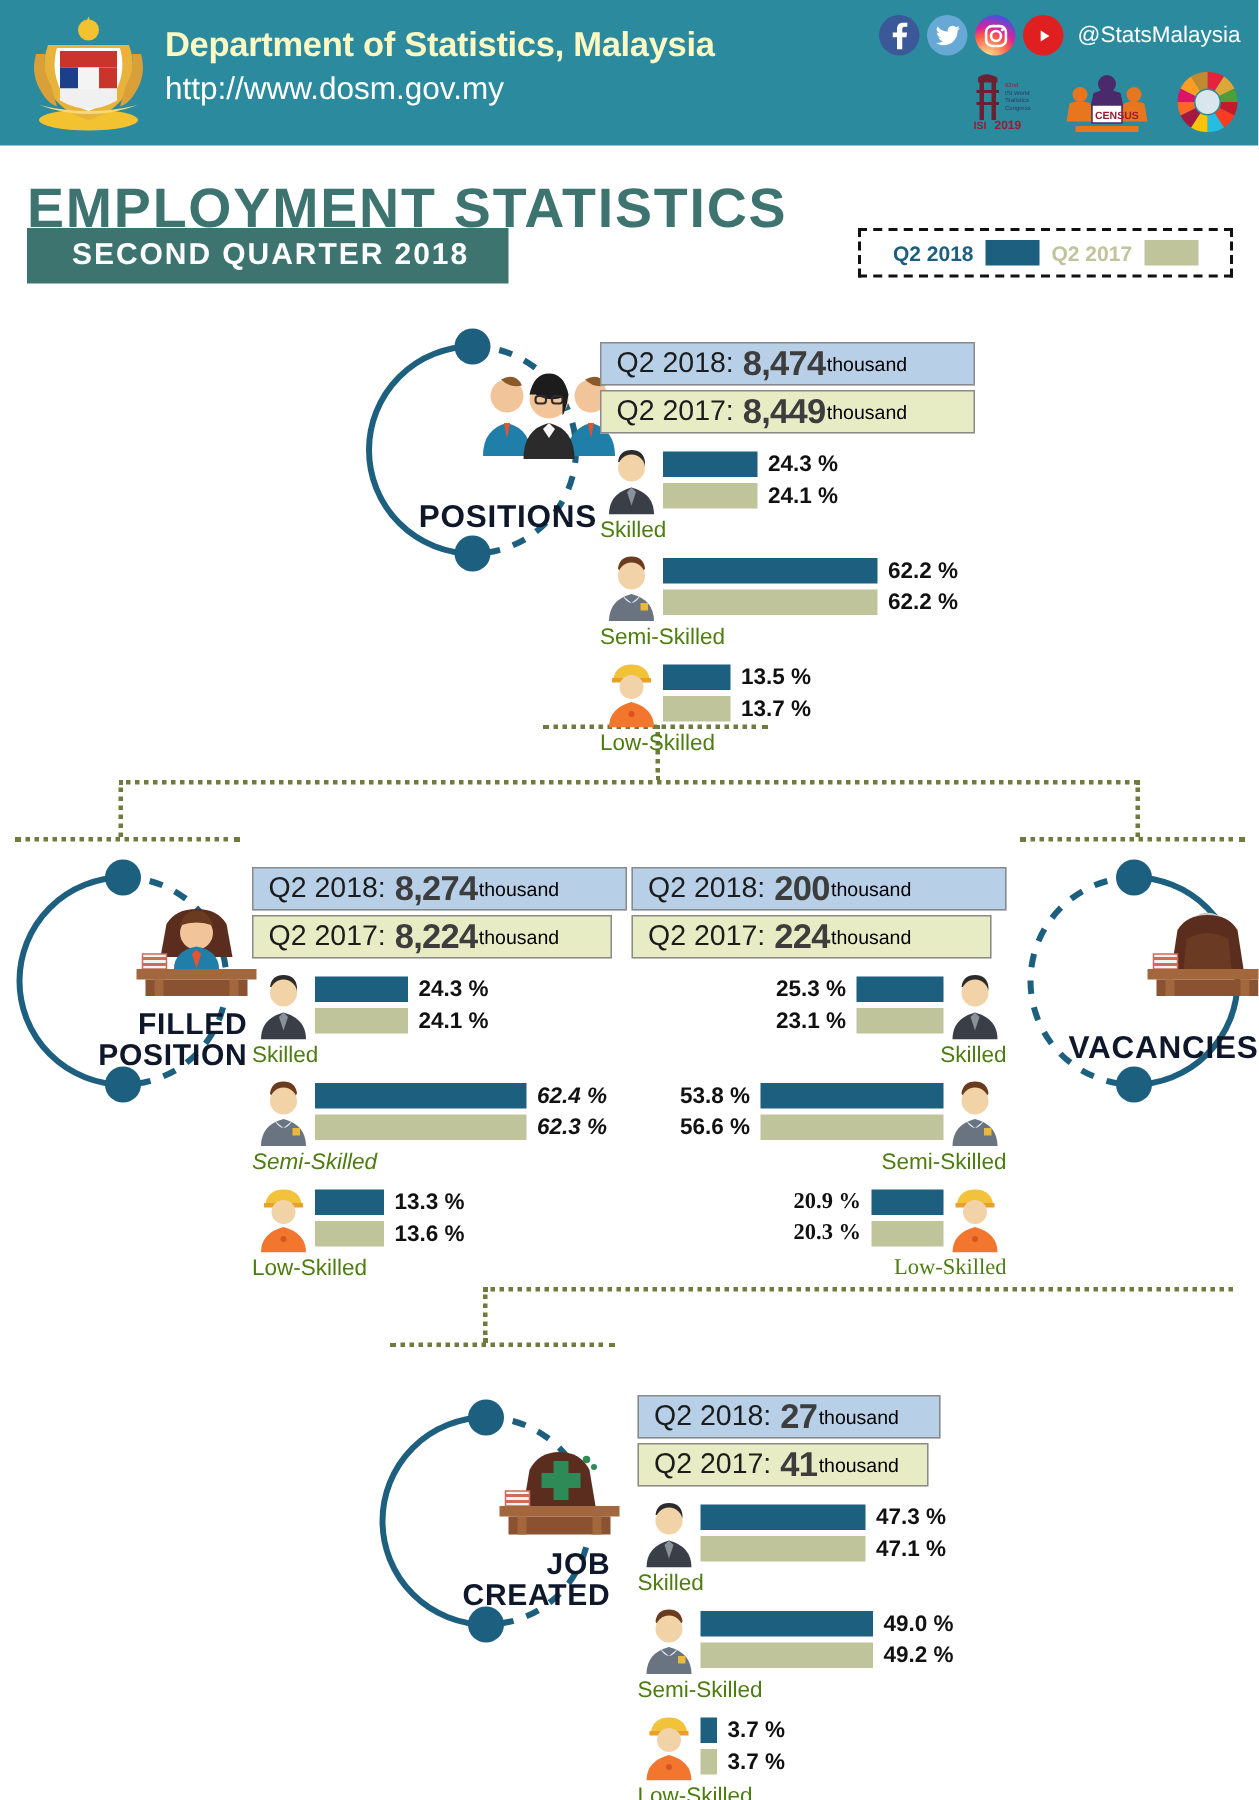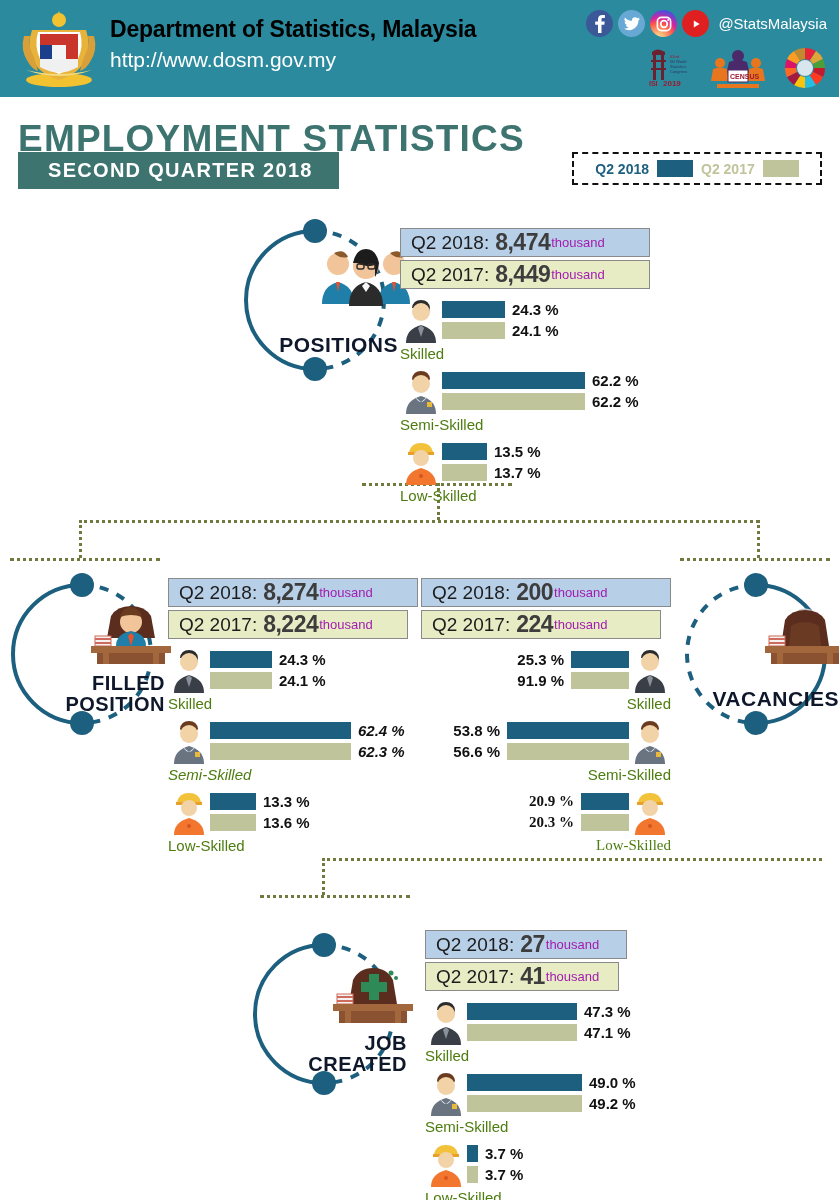--- a/index.html
+++ b/index.html
@@ -13,21 +13,21 @@
 
   
   .header {
     position: absolute; left: 0; top: 0;
     width: 839px; height: 97px;
     background: #2b8a9e;
   }
   .crest { position: absolute; left: 18px; top: 8px; width: 82px; height: 80px; }
   .dept-title {
     position: absolute; left: 110px; top: 16px;
-    font-size: 23px; font-weight: bold; color: #000000;
+    font-size: 23px; font-weight: bold; color: #fef9c3;
     letter-spacing: -0.2px;
   }
   .dept-url {
     position: absolute; left: 110px; top: 48px;
     font-size: 21px; color: #ffffff; font-weight: normal;
   }
   .social-row { position: absolute; right: 12px; top: 10px; display: flex; align-items: center; gap: 5px; }
   .soc { width: 27px; height: 27px; border-radius: 50%; display: flex; align-items: center; justify-content: center; color:#fff; font-weight: bold; font-size: 15px; }
   .soc-fb { background: #3b5998; }
   .soc-tw { background: #67a9d4; }
@@ -82,21 +82,21 @@
   .panel { position: absolute; }
   .vbox {
     border: 1px solid #8a8a8a;
     height: 29px; display: flex; align-items: center;
     padding: 0 10px; white-space: nowrap;
   }
   .vbox.blue { background: #b8cfe8; }
   .vbox.olive { background: #e8ecc4; }
   .vbox .vlabel { font-size: 19px; color: #1c1c1c; font-weight: normal; text-align: center; }
   .vbox .vnum { font-size: 23px; font-weight: bold; color: #3d3d3d; margin-left: 6px; letter-spacing: -0.5px; text-align: center; }
-  .vbox .vunit { font-size: 13px; color: #a21caf; margin-left: 1px; }
+  .vbox .vunit { font-size: 13px; color: #000000; margin-left: 1px; }
 
   .grp { position: relative; }
   .grp-row { display: flex; align-items: flex-start; }
   .grp-row.rtl { flex-direction: row-reverse; }
   .grp-art { width: 42px; flex: 0 0 42px; display:flex; align-items:flex-start; justify-content:center; }
   .bars { display: flex; flex-direction: column; gap: 4px; padding-top: 2px; }
   .bar-line { display: flex; align-items: center; gap: 7px; }
   .bar-line.rtl { flex-direction: row-reverse; }
   .bar { height: 17px; }
   .bar.b2018 { background: #1d5f7e; }
@@ -502,21 +502,21 @@
             <path d="M17 26 l-3 3 l3 9 l3-9z" fill="#8a9199"></path>
           </svg>
       </div>
       <div class="bars">
         <div class="bar-line rtl">
             <div class="bar b2018" style="width:58px;"></div>
             <span class="bar-val">25.3 %</span>
           </div>
         <div class="bar-line rtl">
             <div class="bar b2017" style="width:58px;"></div>
-            <span class="bar-val">91.9 %</span>
+            <span class="bar-val">23.1 %</span>
           </div>
       </div>
     </div>
     <div class="grp-cat rtl">Skilled</div>
   </div>
 
   <div class="grp" style="margin-top:8px;">
     <div class="grp-row rtl">
       <div class="grp-art">
         <svg width="34" height="44" viewBox="0 0 34 44">

